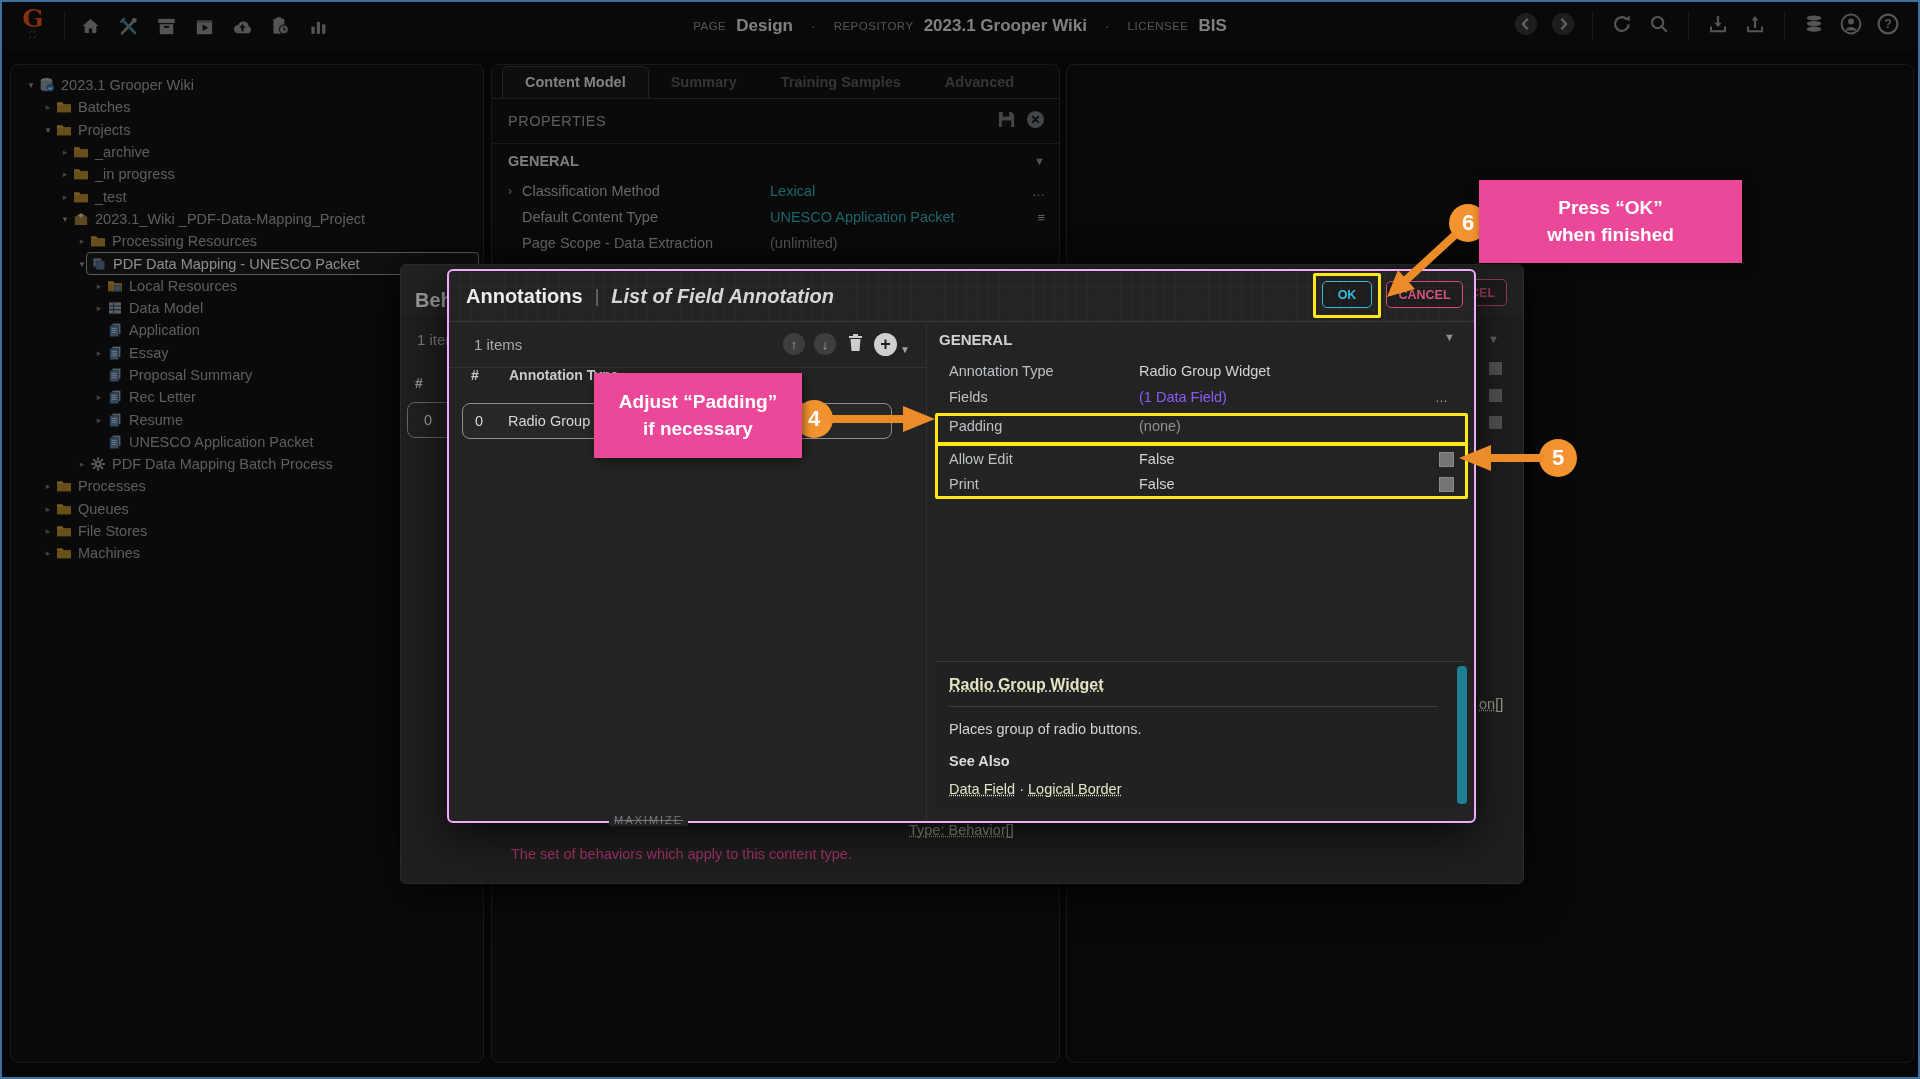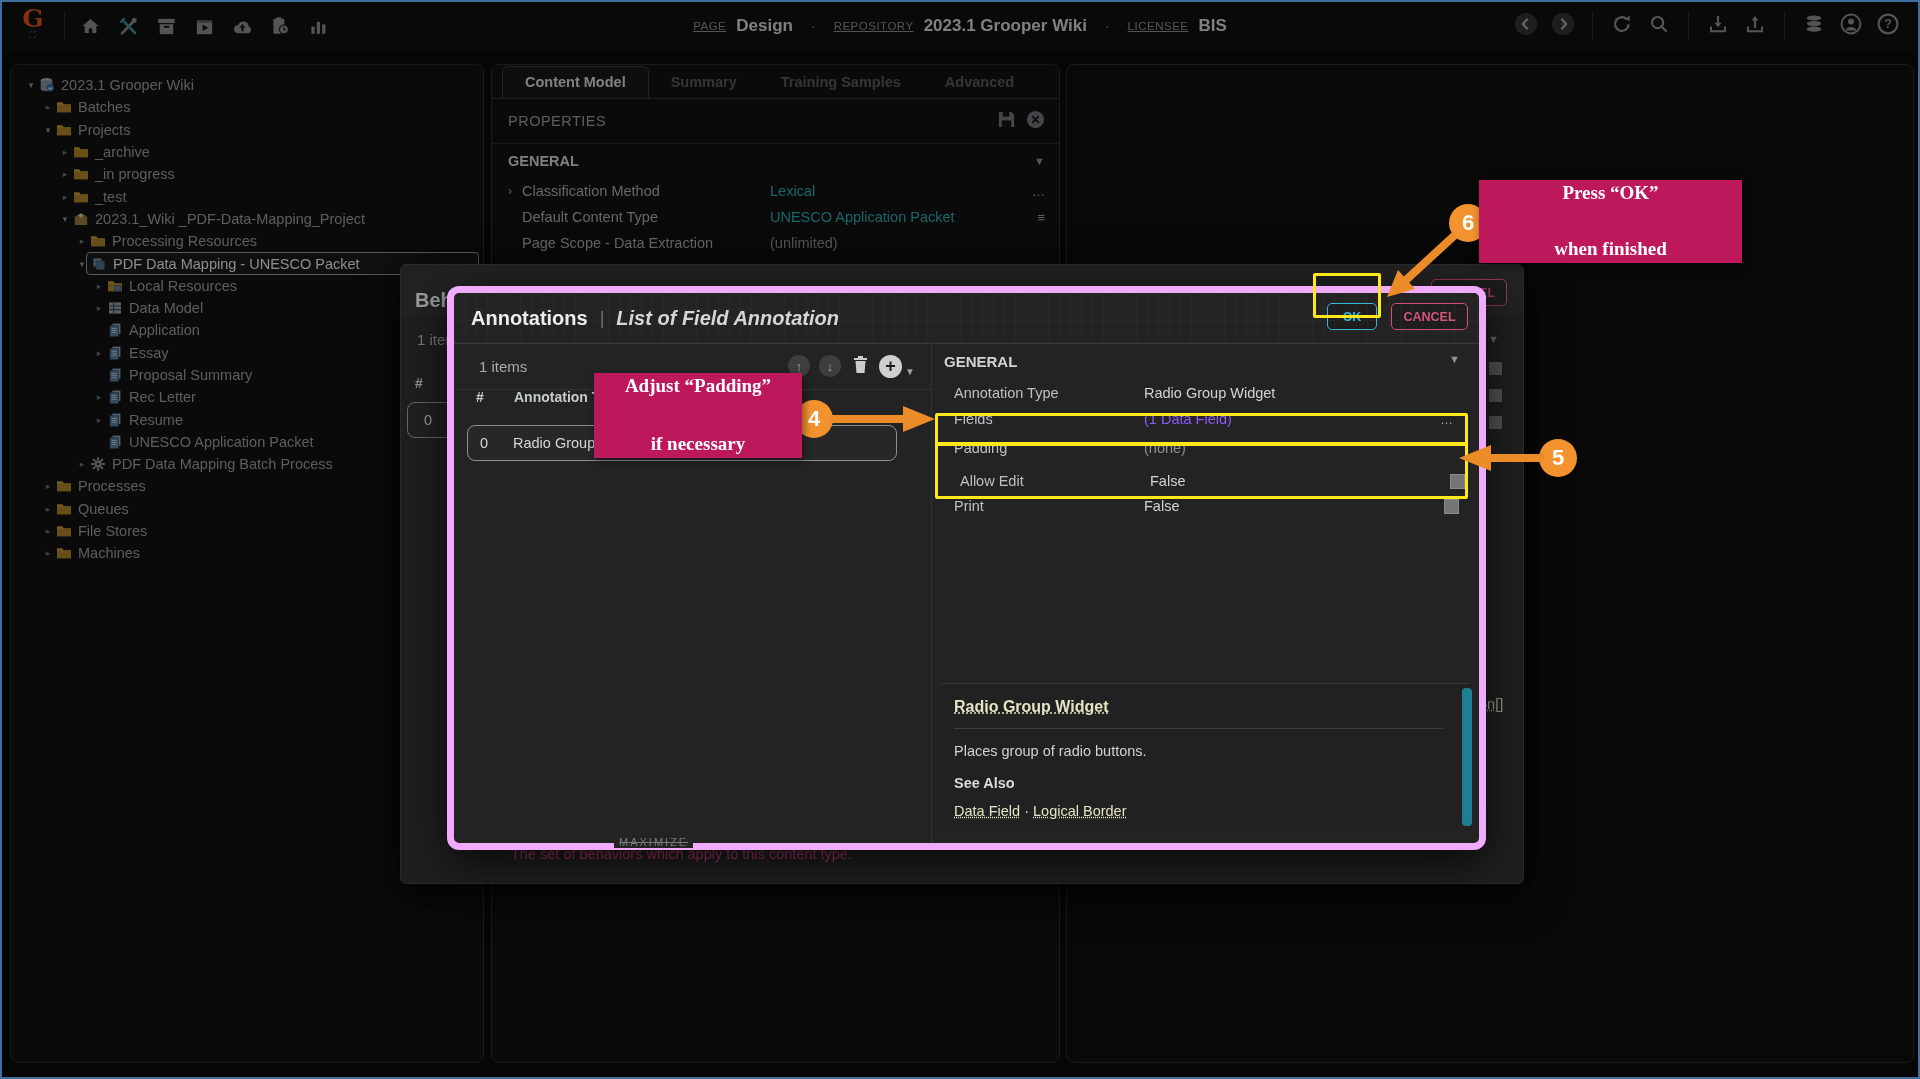--- a/index.html
+++ b/index.html
@@ -9,21 +9,21 @@
   .topbar{position:absolute;left:0;top:0;width:100%;height:48px;background:#101010;z-index:1;
           display:flex;align-items:center;}
   .logo{width:34px;height:38px;margin-left:14px;display:flex;flex-direction:column;align-items:center;}
   .logo .g{font-family:"DejaVu Serif",serif;font-size:25px;line-height:24px;color:#e0511f;font-weight:bold;}
   .logo .leaf{color:#2f8d8d;font-size:10px;line-height:7px;letter-spacing:1px;}
   .tb-sep{width:1px;height:30px;background:#2c2c2c;margin:0 14px;}
   .navicons{display:flex;align-items:center;gap:15px;}
   .navicons svg{display:block;}
   .tb-center{position:absolute;left:0;right:0;top:0;height:48px;display:flex;align-items:center;
              justify-content:center;gap:10px;pointer-events:none;}
-  .tb-lbl{font-size:11.5px;letter-spacing:.5px;color:#8d9296;text-decoration:underline;}
+  .tb-lbl{font-size:11.5px;letter-spacing:.5px;color:#8d9296;}
   .tb-val{font-size:17px;font-weight:bold;color:#d6dbde;}
   .tb-dot{color:#7d8286;font-size:14px;margin:0 8px;}
   .tb-right{position:absolute;right:18px;top:0;height:48px;display:flex;align-items:center;gap:13px;}
   
   .panel{position:absolute;background:#121212;border:1px solid #2d2d2d;border-radius:8px;z-index:1;box-sizing:border-box;}
   
   .tree{padding-top:9px;font-size:14.5px;color:#9aa0a4;}
   .trow{display:flex;align-items:center;height:22.3px;white-space:nowrap;}
   .tarrow{width:12px;font-size:9px;color:#8f969b;text-align:center;flex:none;}
   .ticon{width:17px;height:16px;margin:0 5px 0 2px;flex:none;}
@@ -45,22 +45,22 @@
   .prow .val.link{color:#2eacb4;}
   .prow .val.muted{color:#8d9295;}
   .prow .trail{color:#9aa0a4;font-size:13px;}
   
   .ovl{position:absolute;inset:0;z-index:5;background:rgba(0,0,0,.18);}
   .ovl2{position:absolute;inset:0;z-index:15;background:rgba(0,0,0,.28);}
   
   .dlg-back{position:absolute;left:398px;top:262px;width:1122px;height:618px;background:#2b2b2b;
             border:1px solid #3c3c3c;border-radius:6px;z-index:10;box-shadow:0 10px 40px rgba(0,0,0,.7);}
   .dlg-back .bar{position:absolute;left:0;top:0;right:0;height:50px;background:#303030;border-radius:6px 6px 0 0;}
-  .dlg{position:absolute;left:445px;top:284px;width:1025px;height:550px;background:#232323;
-       border:7px solid #f0abfc;border-radius:12px;z-index:20;box-shadow:0 12px 46px rgba(0,0,0,.75);}
+  .dlg{position:absolute;left:445px;top:267px;width:1025px;height:550px;background:#232323;
+       border:2px solid #f0abfc;border-radius:6px;z-index:20;box-shadow:0 12px 46px rgba(0,0,0,.75);}
   .dlg-titlebar{position:absolute;left:0;top:0;right:0;height:50px;border-radius:6px 6px 0 0;border-bottom:1px solid #383838;
      background-image:repeating-linear-gradient(0deg,rgba(255,255,255,.022) 0 1px,transparent 1px 11px),
                       repeating-linear-gradient(90deg,rgba(255,255,255,.022) 0 1px,transparent 1px 11px);
      display:flex;align-items:center;}
   .dlg-title{font-size:20px;font-weight:bold;color:#eaecee;margin-left:17px;}
   .dlg-tsep{color:#6f7478;margin:0 12px;font-size:18px;}
   .dlg-sub{font-size:20px;font-style:italic;font-weight:bold;color:#d4d7d9;}
   .btn{position:absolute;height:27px;border-radius:5px;background:rgba(0,0,0,.15);display:flex;align-items:center;
        justify-content:center;font-size:12.5px;font-weight:bold;box-sizing:border-box;}
   .btn.ok{border:1.5px solid #35b9dc;color:#35b9dc;}
@@ -91,23 +91,23 @@
   .help-body{font-size:14.5px;color:#cfd3d5;}
   .help-see{font-size:14.5px;font-weight:bold;color:#d8dcde;margin-top:16px;}
   .help-links{font-size:14.5px;color:#e4e4c4;margin-top:12px;}
   .help-links a{color:#e4e4c4;text-decoration:underline dotted;}
   .scrollth{position:absolute;left:1008px;top:395px;width:10px;height:138px;background:#1f7f92;border-radius:4px;}
   .maximize{position:absolute;left:160px;top:543px;background:#232323;padding:0 5px;font-size:11px;
             letter-spacing:2px;color:#75797d;text-decoration:line-through;}
   
   .hl{position:absolute;border:3px solid #ffe81a;z-index:30;border-radius:2px;}
   
-  .co{position:absolute;background:#be185d;z-index:40;color:#fff;display:flex;flex-direction:column;
-      align-items:center;justify-content:space-between;font-weight:bold;font-size:19px;line-height:1.4;
-      box-shadow:2px 3px 8px rgba(0,0,0,.45);text-align:center;font-family:Liberation Serif, serif;}
+  .co{position:absolute;background:#ec4899;z-index:40;color:#fff;display:flex;flex-direction:column;
+      align-items:center;justify-content:center;font-weight:bold;font-size:19px;line-height:1.4;
+      box-shadow:2px 3px 8px rgba(0,0,0,.45);text-align:center;}
   .co-num{position:absolute;width:38px;height:38px;border-radius:50%;background:#f2932f;z-index:39;color:#fff;
           display:flex;align-items:center;justify-content:center;font-size:22px;font-weight:bold;}
   .arrows{position:absolute;inset:0;z-index:45;pointer-events:none;}
   
   .bh-title{position:absolute;left:14px;top:24px;font-size:20px;font-weight:bold;color:#d6dadc;}
   .bh-cnt{position:absolute;left:16px;top:66px;font-size:15px;color:#a8adb0;}
   .bh-hash{position:absolute;left:14px;top:110px;font-size:14px;font-weight:bold;color:#c6cbce;}
   .bh-khaki{color:#e0e1bf;text-decoration:underline dotted;font-size:14.5px;position:absolute;text-align:right;}
   .bh-desc{position:absolute;left:110px;top:581px;font-size:14.5px;color:#ec4899;}
   .sq{position:absolute;width:13px;height:13px;background:#757575;}
@@ -594,21 +594,21 @@
         </div>
         <div class="dprow" style="top: 114px;">
           <span class="lbl">Fields</span>
           <span class="val link">(1 Data Field)</span>
           <span class="dots">…</span>
         </div>
         <div class="dprow" style="top: 143px;">
           <span class="lbl">Padding</span>
           <span class="val muted">(none)</span>
         </div>
-        <div class="dprow" style="top: 176px; margin-left: 6px;">
+        <div class="dprow" style="top: 176px;">
           <span class="lbl">Allow Edit</span>
           <span class="val plain">False</span>
           <span class="chk"></span>
         </div>
         <div class="dprow" style="top: 201px;">
           <span class="lbl">Print</span>
           <span class="val plain">False</span>
           <span class="chk"></span>
         </div>
       </div>

